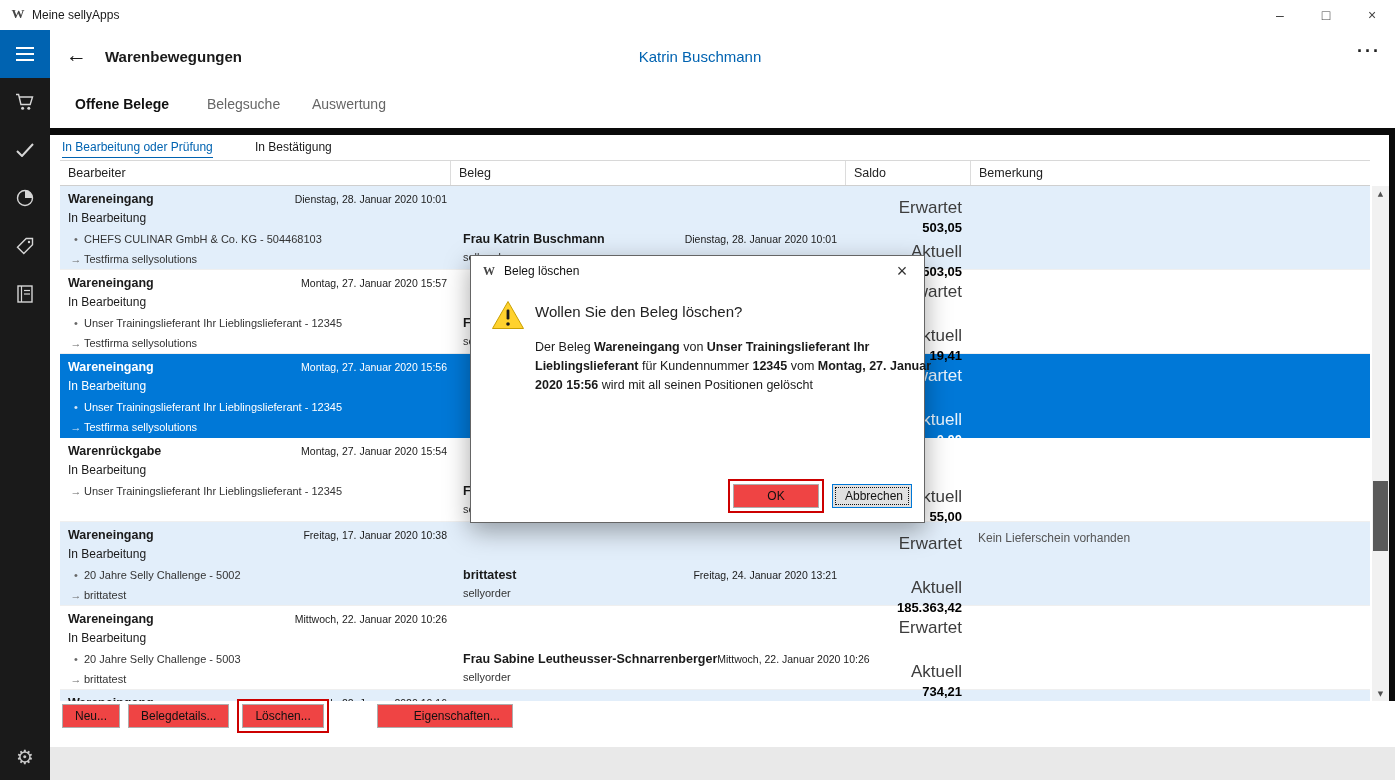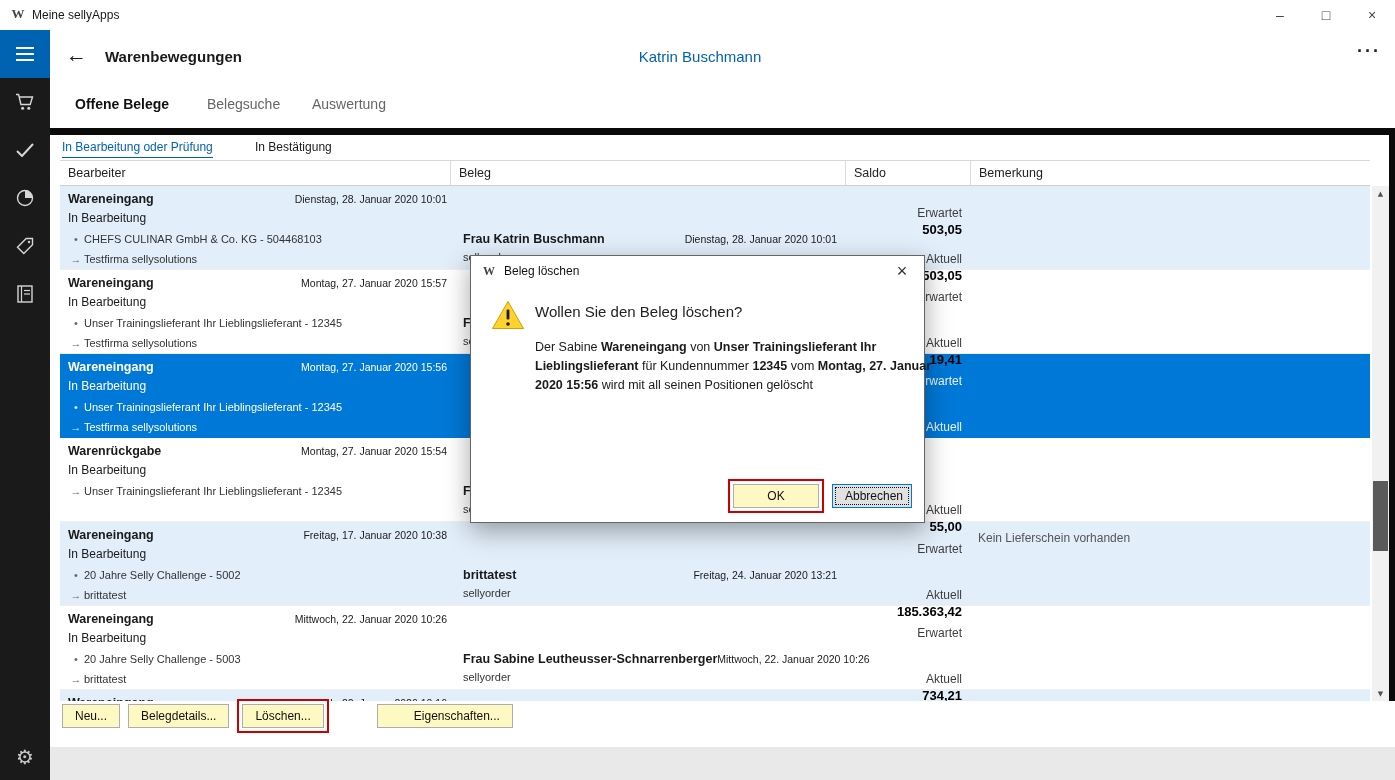--- a/index.html
+++ b/index.html
@@ -61,37 +61,37 @@
   .line1{display:flex;justify-content:space-between;align-items:baseline;}
   .rname{font-weight:bold;font-size:12.5px;white-space:nowrap;}
   .rdate{font-size:10.5px;white-space:nowrap;}
   .status{font-size:12px;margin-top:5px;}
   .subitem{font-size:11px;margin-top:8px;padding-left:16px;color:#333;white-space:nowrap;}
   .trow.selected .subitem{color:#fff;}
   .marker{display:inline-block;width:16px;margin-left:-16px;color:#666;text-align:center;}
   .trow.selected .marker{color:#d8e8f8;}
   .app-src{font-size:11px;margin-top:5px;color:#333;}
   .trow.selected .app-src{color:#fff;}
-  .slabel{font-size:12px;color:#3d3d3d;margin-top:14px;min-height:13px;}
+  .slabel{font-size:17px;color:#3d3d3d;margin-top:6px;min-height:13px;}
   .svalue{font-size:13px;font-weight:bold;margin-top:2px;min-height:16px;color:#000;}
   .trow.selected .slabel{color:#eaf3fc;}
   .trow.selected .svalue{color:#fff;}
 
   
   .scrollbar{position:absolute;left:1322px;top:156px;width:17px;height:515px;background:#f1f1f1;
              display:flex;flex-direction:column;}
   .sb-arrow{height:15px;display:flex;align-items:center;justify-content:center;font-size:7px;color:#505050;
             font-family:"DejaVu Sans",sans-serif;}
   .sb-track{flex:1;position:relative;}
   .sb-thumb{position:absolute;left:1px;right:1px;top:280px;height:70px;background:#5a5a5a;}
 
   
   .toolbar{position:absolute;left:0;top:671px;width:1345px;height:30px;background:#fff;display:flex;
            align-items:center;padding-left:12px;box-sizing:border-box;}
-  .btn{font-family:"Liberation Sans",sans-serif;font-size:12px;color:#111;background:#fef9c3;
+  .btn{font-family:"Liberation Sans",sans-serif;font-size:12px;color:#111;background:#ef4444;
        border:1px solid #adadad;height:24px;padding:0 12px;}
   .toolbar .btn{margin-right:8px;}
   .btn-eigen{margin-left:40px;padding-left:36px;}
   .red-box{display:inline-flex;border:2px solid #cc0000;padding:3px;margin-right:8px;align-items:center;}
   .red-box .btn{margin-right:0;}
   .bottom-strip{position:absolute;left:0;top:717px;width:1345px;height:33px;background:#e9e9e9;}
 
   
   .dialog{position:absolute;left:470px;top:255px;width:455px;height:268px;background:#fff;
           border:1px solid #656565;box-shadow:0 8px 24px rgba(0,0,0,.35);box-sizing:border-box;}
@@ -394,21 +394,21 @@
       <span class="dlg-close">×</span>
     </div>
     <div class="dlg-warn">
       <svg width="34" height="30" viewBox="0 0 34 30">
         <path d="M17 1.5 32.5 28.5H1.5Z" fill="#ffd22e" stroke="#caa002" stroke-width="1"></path>
         <rect x="15.6" y="9.5" width="2.8" height="10" rx="1.2" fill="#1a1a1a"></rect>
         <circle cx="17" cy="24" r="1.8" fill="#1a1a1a"></circle>
       </svg>
     </div>
     <div class="dlg-heading">Wollen Sie den Beleg löschen?</div>
-    <div class="dlg-body"><span>Der Sabine </span><b>Wareneingang</b><span> von </span><b>Unser Trainingslieferant Ihr Lieblingslieferant</b><span> für Kundennummer </span><b>12345</b><span> vom </span><b>Montag, 27. Januar 2020 15:56</b><span> wird mit all seinen Positionen gelöscht</span></div>
+    <div class="dlg-body"><span>Der Beleg </span><b>Wareneingang</b><span> von </span><b>Unser Trainingslieferant Ihr Lieblingslieferant</b><span> für Kundennummer </span><b>12345</b><span> vom </span><b>Montag, 27. Januar 2020 15:56</b><span> wird mit all seinen Positionen gelöscht</span></div>
     <div class="dlg-footer">
       <span class="red-box">
         <button class="btn btn-ok">OK</button>
       </span>
       <button class="btn btn-cancel">Abbrechen</button>
     </div>
   </div>
 
 </div>
 

